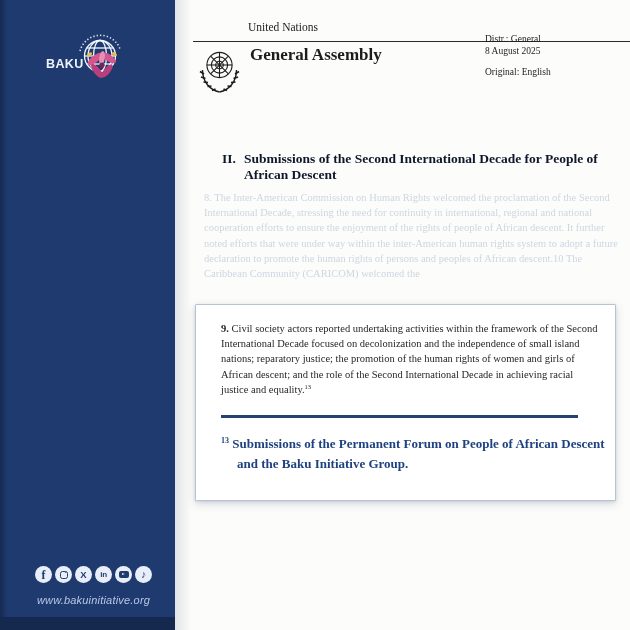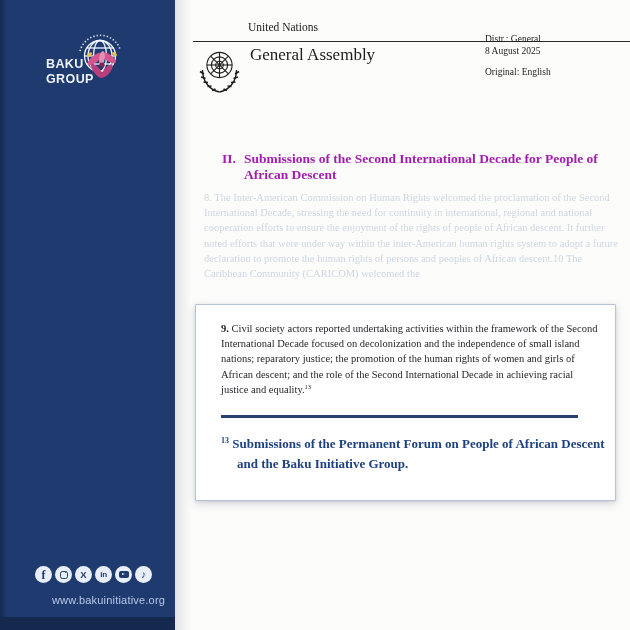--- a/index.html
+++ b/index.html
@@ -53,49 +53,49 @@
   .yt-body {
     display:block; width:10px; height:7.5px; background:#1e3a6e; border-radius:2px;
     position:relative;
   }
   .yt-body::after{
     content:""; position:absolute; left:3.6px; top:1.9px;
     border-left:3.4px solid #e9effa;
     border-top:1.9px solid transparent; border-bottom:1.9px solid transparent;
   }
   .website {
-    position:absolute; left:15px; bottom:24px; width:100%;
-    text-align:center; color:#b9c7e7; font-size:11px; letter-spacing:.2px;
+    position:absolute; left:0; bottom:24px; width:100%;
+    text-align:center; color:#b9c7e7; font-size:11px; letter-spacing:.2px;font-style:italic;
   }
 
   
   .doc {
     position:absolute; left:175px; top:0; width:536px; height:630px;
     background:#fcfcfa; color:#1c1c1c;
   }
   .doc::before{
     content:""; position:absolute; left:0; top:0; width:16px; height:100%;
     background:linear-gradient(to right, rgba(120,128,145,.20), rgba(120,128,145,0));
   }
   .un-name { position:absolute; left:73px; top:21px; font-size:11.5px; }
   .doc-symbol { position:absolute; right:6px; top:18px; text-align:right; }
   .symbol-letter { font-size:16px; }
   .symbol-rest { font-size:10px; }
   .header-rule {
     position:absolute; left:18px; right:0; top:41px;
     border-top:1.4px solid #2a2a2a;
   }
   .emblem { position:absolute; left:21px; top:46px; width:47px; height:49px; }
-  .ga-title { position:absolute; left:75px; top:45px; font-size:17px; font-weight:400; }
+  .ga-title { position:absolute; left:75px; top:45px; font-size:17px; font-weight:700; }
   .distr-block { position:absolute; left:310px; top:33px; font-size:9.5px; line-height:12px; }
   .original-line { margin-top:9px; }
 
   .section-heading {
     position:absolute; left:47px; top:151px; display:flex;
-    font-size:13.5px; font-weight:700; line-height:16px; color:#a21caf;
+    font-size:13.5px; font-weight:700; line-height:16px; color:#0f172a;
   }
   .sec-num { width:22px; flex:none; }
   .sec-title { width:362px; }
 
   .faded-para {
     position:absolute; left:29px; top:190px; width:424px;
     font-size:10.5px; line-height:15.2px; color:#cdd7e2;
     text-align:left;
   }
 
@@ -141,21 +141,20 @@
           <ellipse cx="22" cy="42" rx="8.5" ry="3.4" fill="#b93f7c" transform="rotate(52 22 42)"></ellipse>
           <ellipse cx="32" cy="42" rx="8" ry="3.2" fill="#b93f7c" transform="rotate(-50 32 42)"></ellipse>
           <ellipse cx="27" cy="29" rx="2.8" ry="7" fill="#e58fb4" transform="rotate(8 27 29)"></ellipse>
           <ellipse cx="14.5" cy="25.5" rx="3" ry="1.6" fill="#edc24a" transform="rotate(-38 14.5 25.5)"></ellipse>
           <ellipse cx="39.5" cy="25" rx="2.8" ry="1.5" fill="#edc24a" transform="rotate(34 39.5 25)"></ellipse>
           <circle cx="27" cy="36" r="2.6" fill="#7c2355"></circle>
         </g>
       </svg>
       <div class="brand-name">
         <div>BAKU</div>
-        <div>GROUP</div>
       </div>
     </div>
 
     <div class="social-row">
       <span class="icon-disc">
           <span class="g-fb">f</span>
         </span>
       <span class="icon-disc">
           <i class="ig-square"></i>
         </span>

